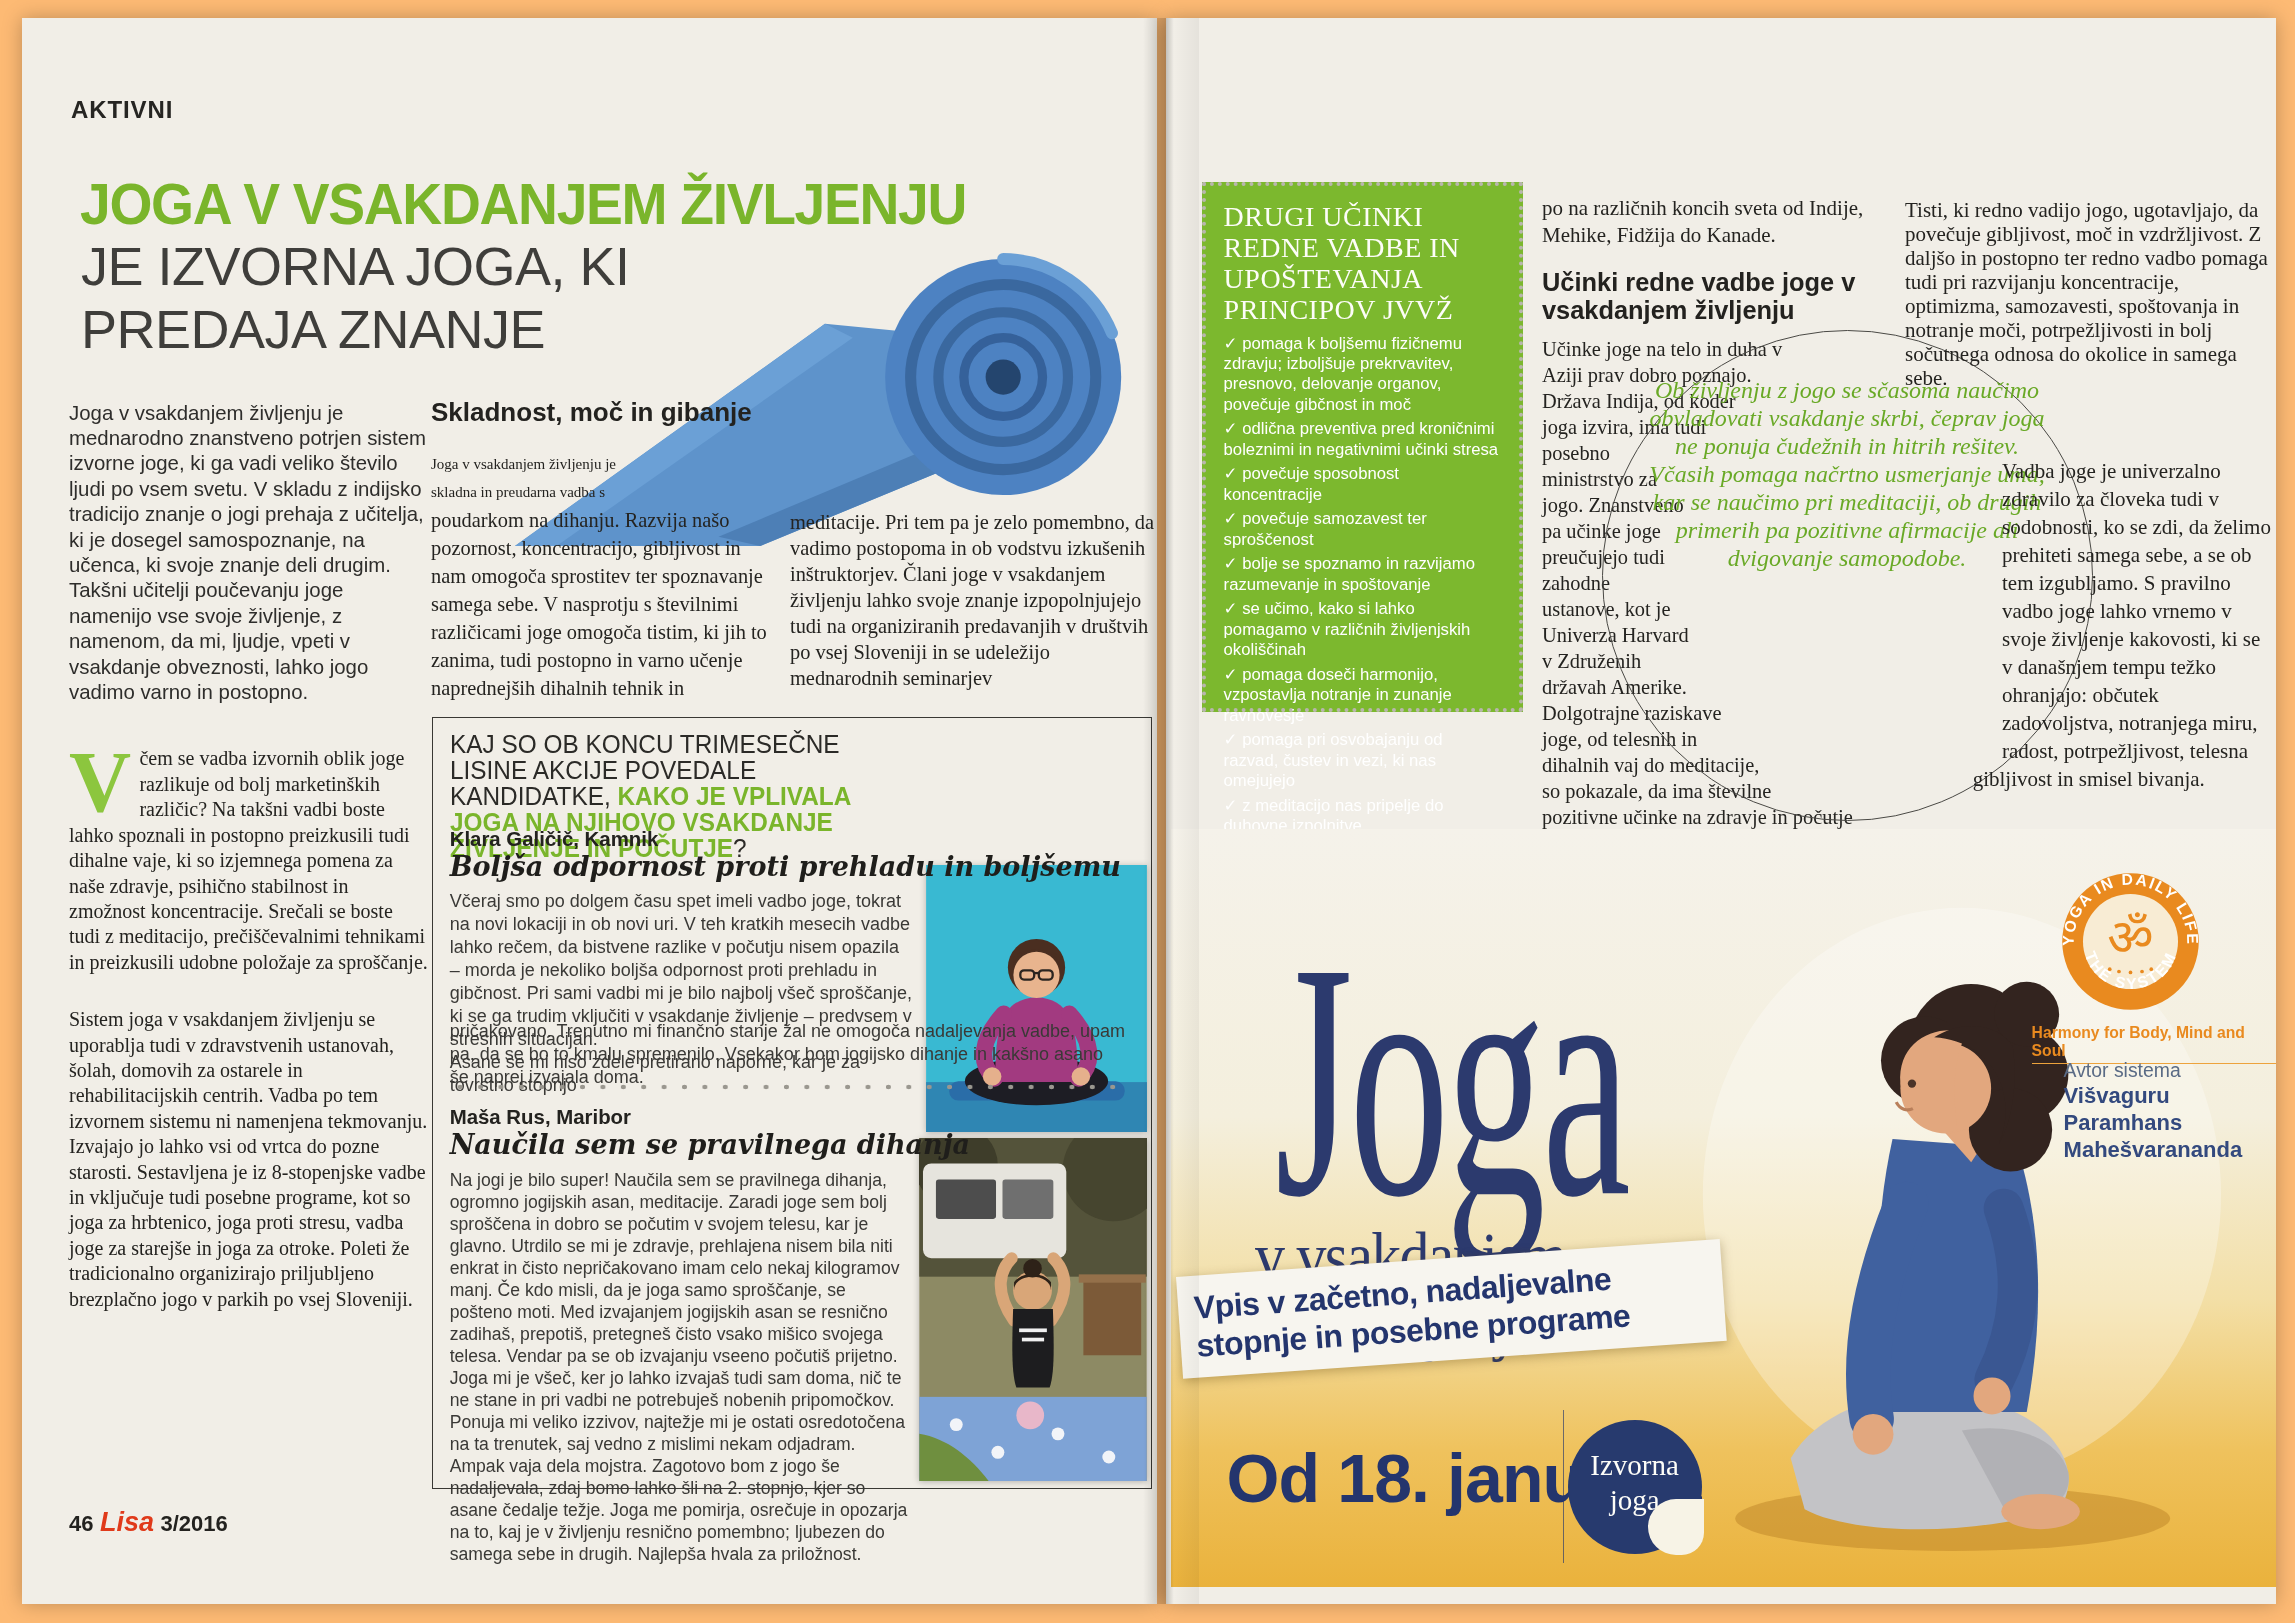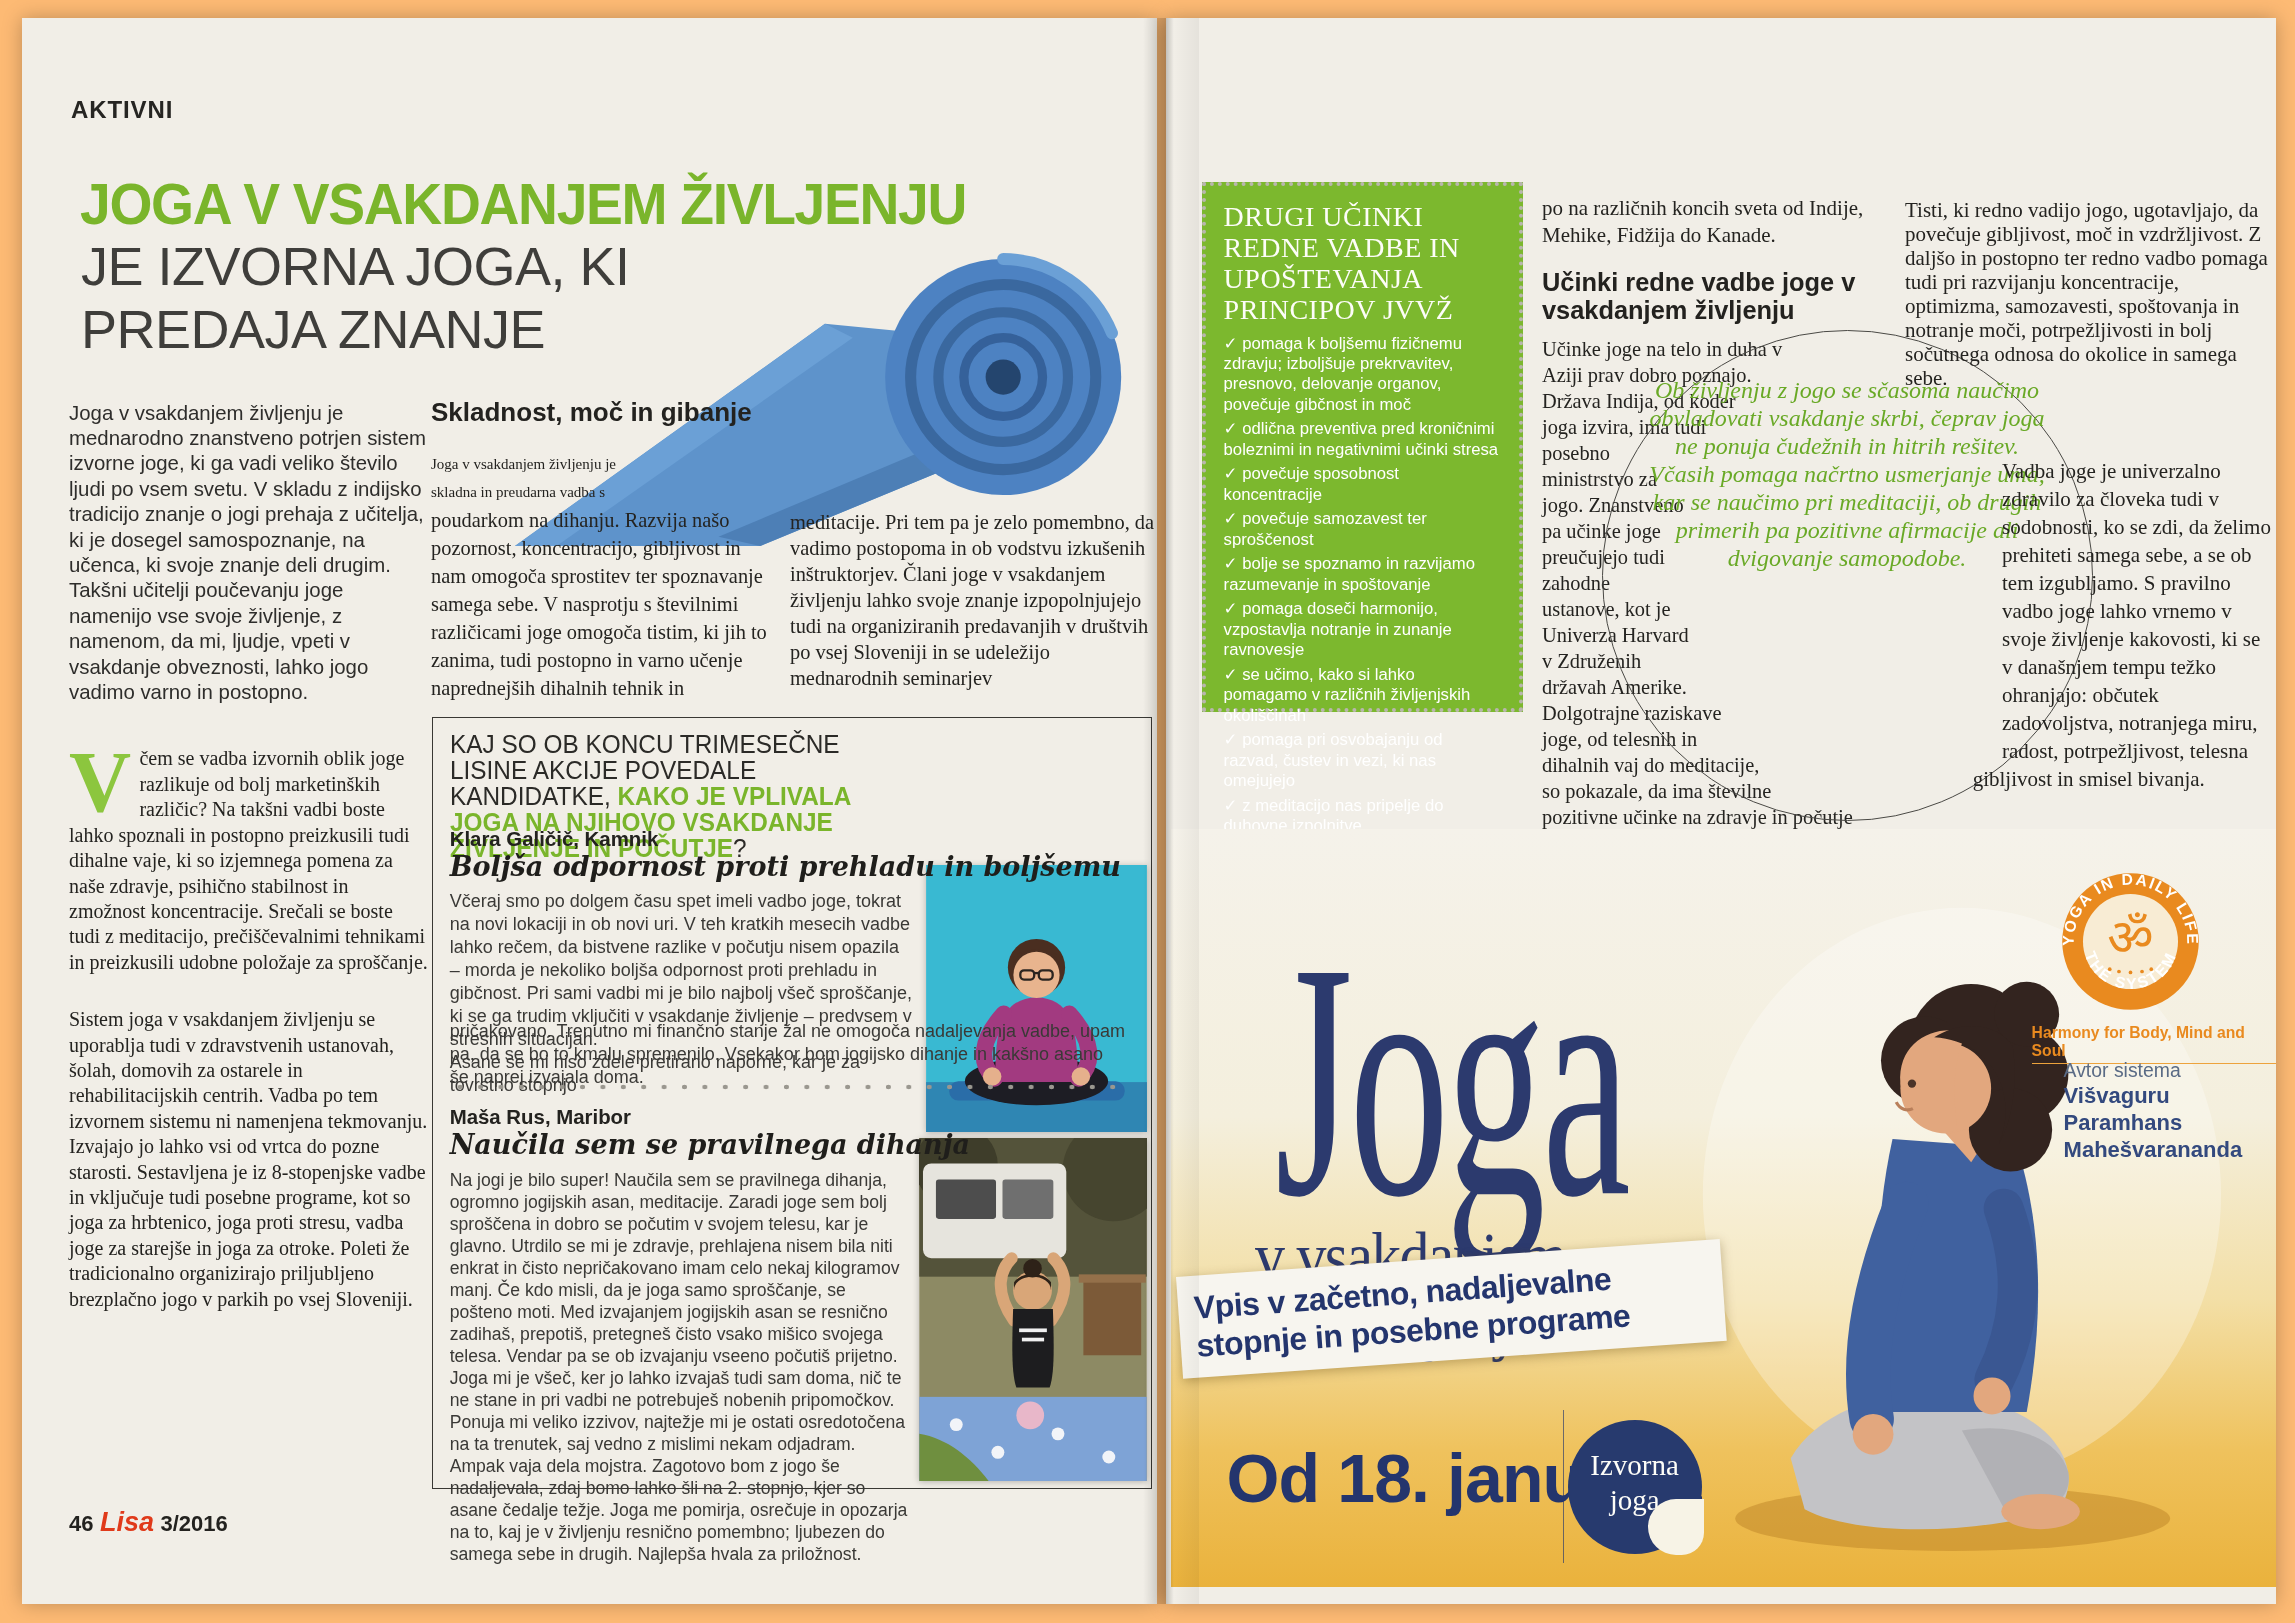--- a/index.html
+++ b/index.html
@@ -189,22 +189,22 @@
   <div id="page-right" class="page">
 
     <div class="greenbox" style="left:36px;top:164px;">
       <div class="gb-title">DRUGI UČINKI REDNE VADBE IN UPOŠTEVANJA PRINCIPOV JVVŽ</div>
       <div style="margin-top:8.3px;">
         <div class="gb-item"><span class="gb-check">✓</span><span>pomaga k boljšemu fizičnemu zdravju; izboljšuje prekrvavitev, presnovo, delovanje organov, povečuje gibčnost in moč</span></div>
         <div class="gb-item"><span class="gb-check">✓</span><span>odlična preventiva pred kroničnimi boleznimi in negativnimi učinki stresa</span></div>
         <div class="gb-item"><span class="gb-check">✓</span><span>povečuje sposobnost koncentracije</span></div>
         <div class="gb-item"><span class="gb-check">✓</span><span>povečuje samozavest ter sproščenost</span></div>
         <div class="gb-item"><span class="gb-check">✓</span><span>bolje se spoznamo in razvijamo razumevanje in spoštovanje</span></div>
+        <div class="gb-item"><span class="gb-check">✓</span><span>se učimo, kako si lahko pomagamo v različnih življenjskih okoliščinah</span></div>
         <div class="gb-item"><span class="gb-check">✓</span><span>pomaga doseči harmonijo, vzpostavlja notranje in zunanje ravnovesje</span></div>
-        <div class="gb-item"><span class="gb-check">✓</span><span>se učimo, kako si lahko pomagamo v različnih življenjskih okoliščinah</span></div>
         <div class="gb-item"><span class="gb-check">✓</span><span>pomaga pri osvobajanju od razvad, čustev in vezi, ki nas omejujejo</span></div>
         <div class="gb-item"><span class="gb-check">✓</span><span>z meditacijo nas pripelje do duhovne izpolnitve</span></div>
         <div class="gb-item"><span class="gb-check">✓</span><span>oblikujemo telo</span></div>
         <div class="gb-item"><span class="gb-check">✓</span><span>znebimo se tesnobe in strahov</span></div>
       </div>
     </div>
 
     <div class="abs" style="left:376px;top:177px;width:355px;">
       <div class="rp-serif">po na različnih koncih sveta od Indije, Mehike, Fidžija do Kanade.</div>
       <div class="rp-head" style="margin-top:19.4px;width:324px;">Učinki redne vadbe joge v vsakdanjem življenju</div>

